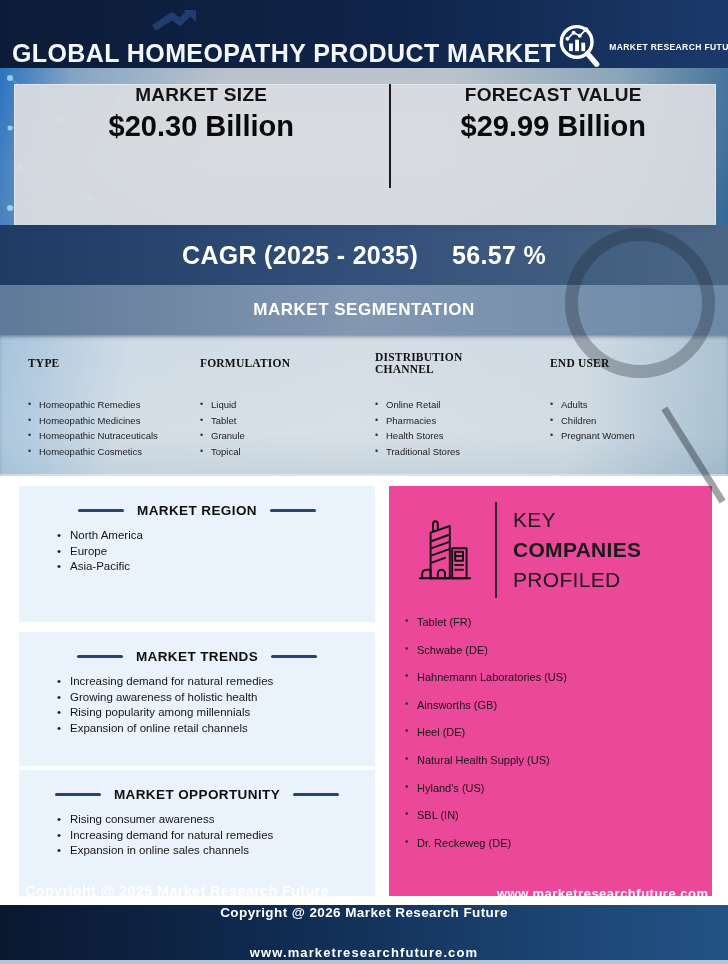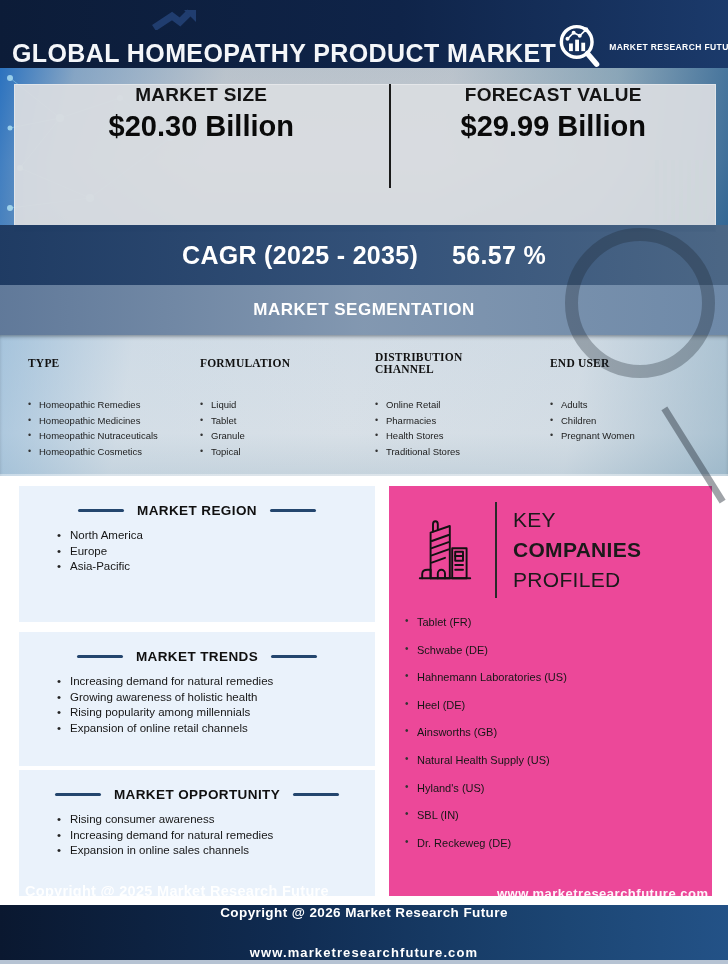--- a/index.html
+++ b/index.html
@@ -332,22 +332,22 @@
     <div class="comp-title">
       <div>KEY</div>
       <div class="bold">COMPANIES</div>
       <div>PROFILED</div>
     </div>
   </div>
   <ul class="comp-list">
       <li>Tablet (FR)</li>
       <li>Schwabe (DE)</li>
       <li>Hahnemann Laboratories (US)</li>
+      <li>Ainsworths (GB)</li>
       <li>Heel (DE)</li>
-      <li>Ainsworths (GB)</li>
       <li>Natural Health Supply (US)</li>
       <li>Hyland's (US)</li>
       <li>SBL (IN)</li>
       <li>Dr. Reckeweg (DE)</li>
     </ul>
 </div>
 
 <div class="abs wm-copy">Copyright @ 2025 Market Research Future</div>
 <div class="abs wm-site">www.marketresearchfuture.com</div>
 

